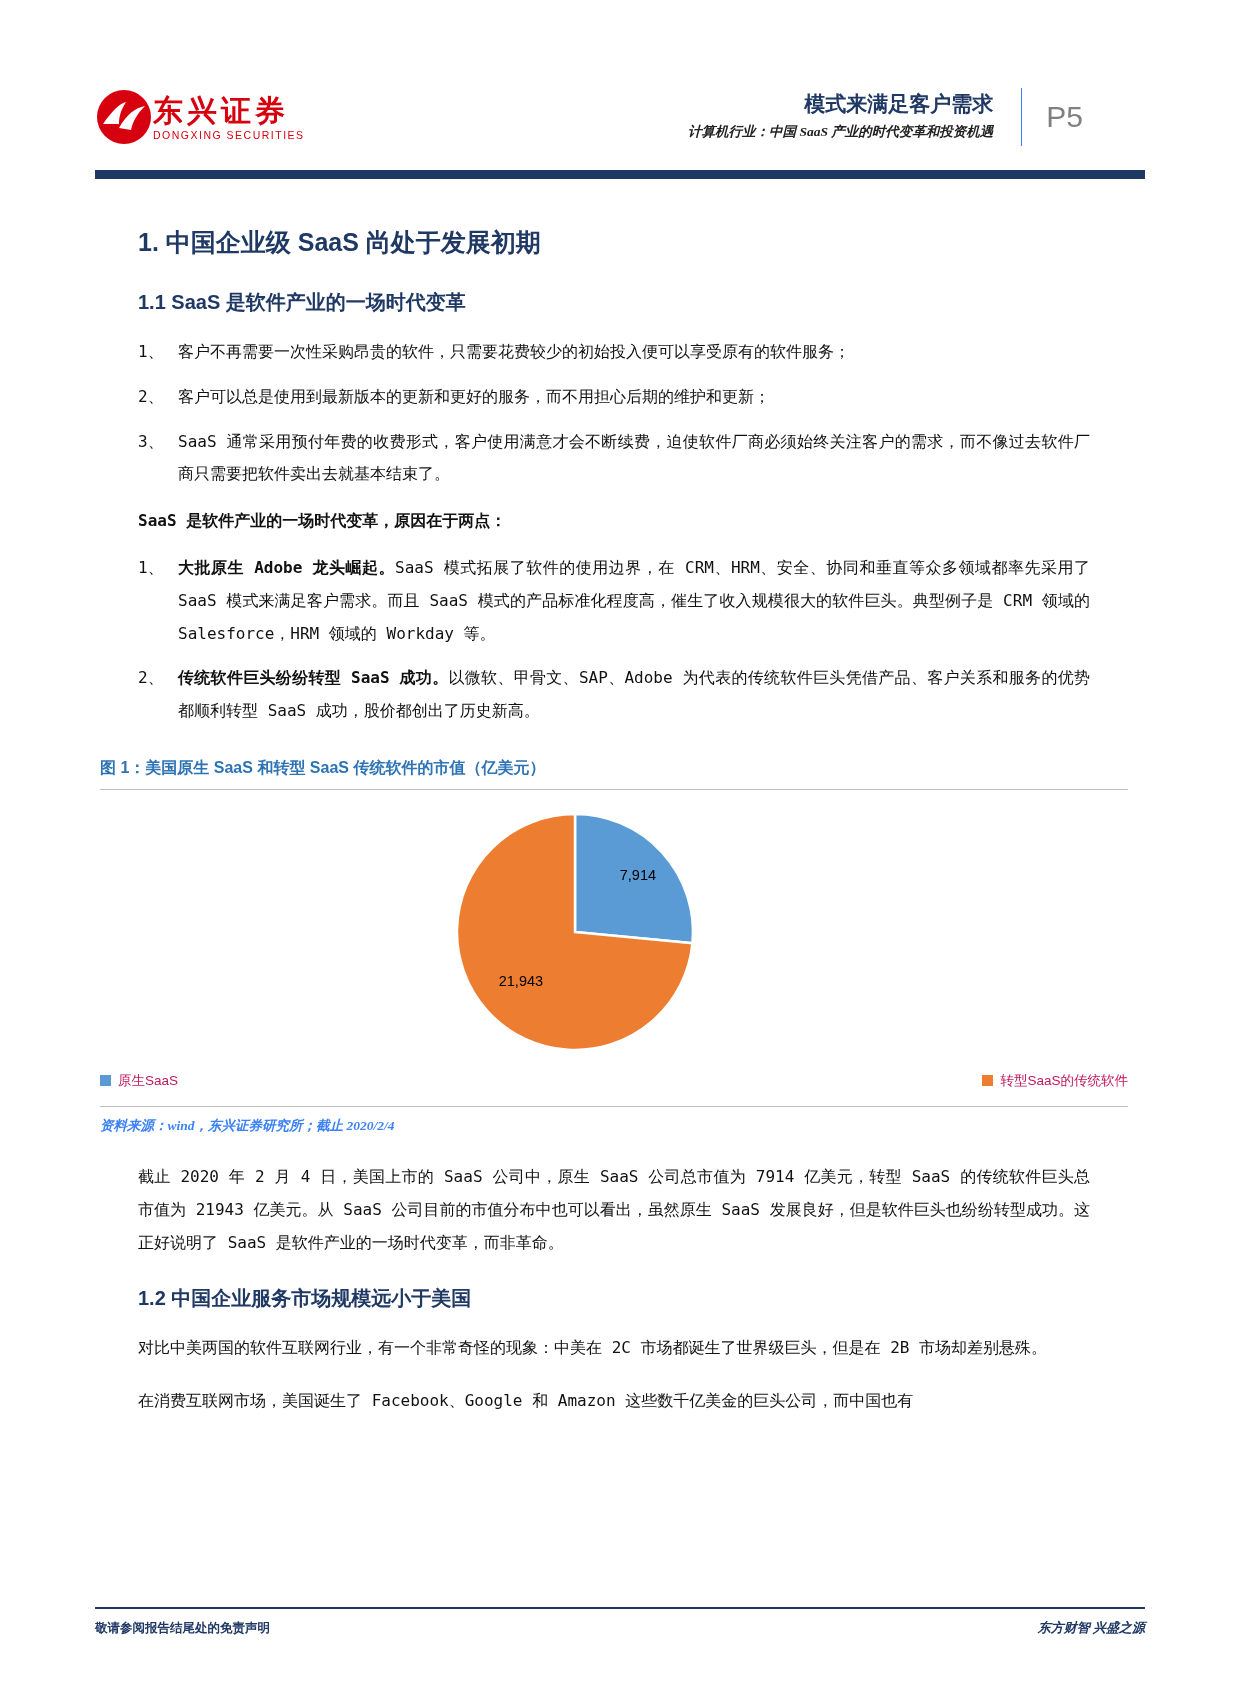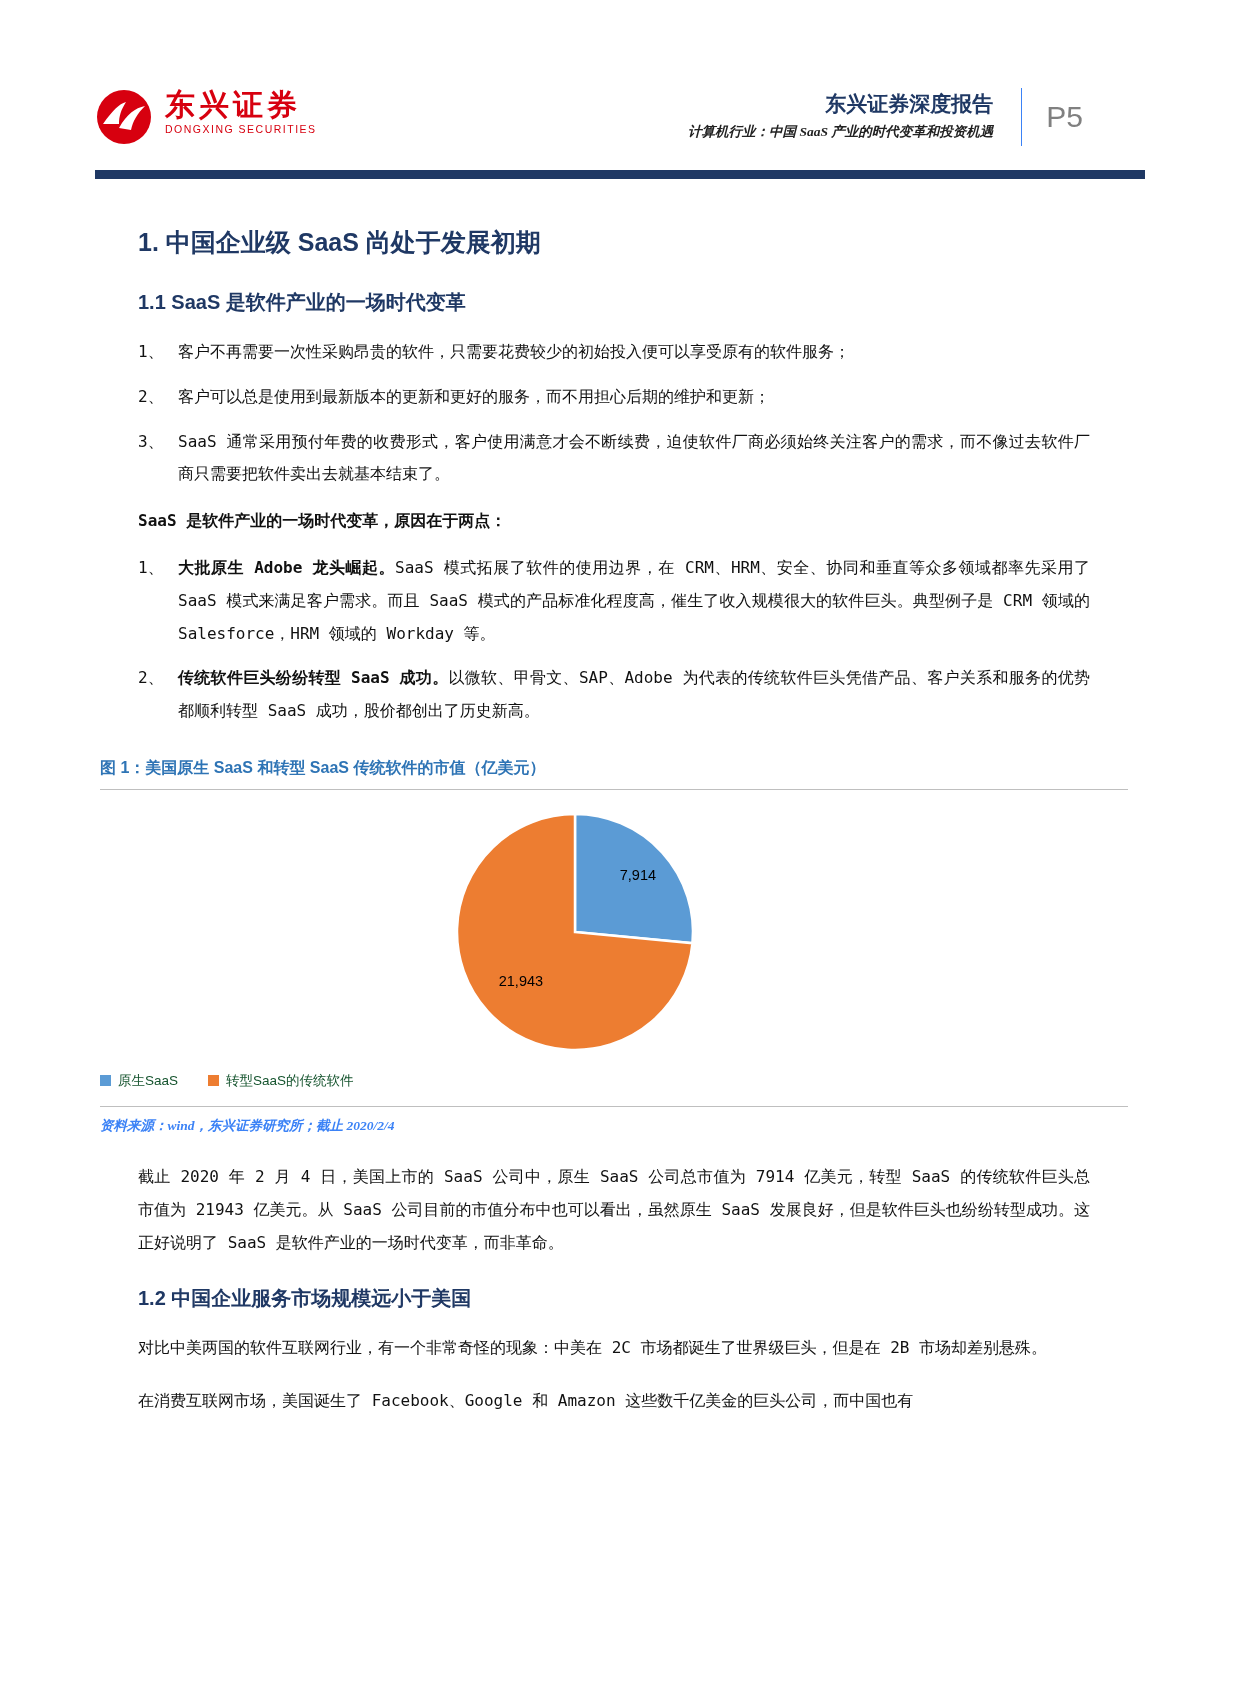--- a/index.html
+++ b/index.html
@@ -15,21 +15,21 @@
     overflow: hidden;
   }
 
   
   .header {
     position: absolute;
     top: 88px; left: 95px; right: 95px;
     display: flex;
     align-items: flex-start;
   }
-  .logo { display: flex; align-items: flex-start; gap: 12px; }
+  .logo { display: flex; align-items: center; }
   .logo-text .cn {
     font-family: "Liberation Sans", sans-serif;
     font-size: 30px; font-weight: bold; color: #d7000f; letter-spacing: 4px; line-height: 1.1;
   }
   .logo-text .en {
     font-family: "Liberation Sans", sans-serif;
     font-size: 10.5px; color: #d7000f; letter-spacing: 1.5px; margin-top: 2px;
   }
   .header-spacer { flex: 1; }
   .header-right { text-align: right; padding-top: 2px; }
@@ -89,23 +89,23 @@
   
   .figure { margin-top: 30px; }
   .fig-title {
     font-family: "Liberation Sans", sans-serif;
     font-size: 16px; font-weight: bold; color: #2e74b5;
     margin-bottom: 10px;
   }
   .fig-rule { border-top: 1px solid #bfbfbf; height: 0; }
   .fig-chart { padding: 8px 0 6px 0; }
   .legend-row {
-    display: flex; justify-content: flex-start; gap: 30px;
+    display: flex; justify-content: space-between; gap: 45px;
     margin: 2px 0 10px 0;
-    font-family: "Liberation Sans", sans-serif; font-size: 13.5px; color: #14532d;
+    font-family: "Liberation Sans", sans-serif; font-size: 13.5px; color: #be185d;
   }
   .legend-item { display: flex; align-items: center; gap: 7px; }
   .legend-swatch { width: 11px; height: 11px; display: inline-block; }
   .fig-source {
     font-style: italic; font-weight: 600;
     font-size: 13.5px; color: #3b82f6;
     margin-top: 10px;
   }
 
   
@@ -134,21 +134,21 @@
         <path d="M8 36 C18 22, 24 16, 31 14 C26 22, 24 28, 24 36 Z" fill="#ffffff"></path>
         <path d="M24 40 C32 26, 40 20, 50 18 C42 26, 38 33, 36 42 Z" fill="#ffffff"></path>
       </svg>
       <div class="logo-text">
         <div class="cn">东兴证券</div>
         <div class="en">DONGXING SECURITIES</div>
       </div>
     </div>
     <div class="header-spacer"></div>
     <div class="header-right">
-      <div class="report-type">东兴证券深度报告</div>
+      <div class="report-type">模式来满足客户需求</div>
       <div class="report-subtitle">计算机行业：中国 SaaS 产业的时代变革和投资机遇</div>
     </div>
     <div class="page-no-box">
       <div class="page-no">P5</div>
     </div>
   </div>
   <div class="navy-bar"></div>
 
   <div class="main">
     <div class="inner">
@@ -209,14 +209,18 @@
     <div class="inner">
       <p class="para" style="margin-top:26px">截止 2020 年 2 月 4 日，美国上市的 SaaS 公司中，原生 SaaS 公司总市值为 7914 亿美元，转型 SaaS 的传统软件巨头总市值为 21943 亿美元。从 SaaS 公司目前的市值分布中也可以看出，虽然原生 SaaS 发展良好，但是软件巨头也纷纷转型成功。这正好说明了 SaaS 是软件产业的一场时代变革，而非革命。</p>
 
       <h2 class="sec">1.2 中国企业服务市场规模远小于美国</h2>
 
       <p class="para">对比中美两国的软件互联网行业，有一个非常奇怪的现象：中美在 2C 市场都诞生了世界级巨头，但是在 2B 市场却差别悬殊。</p>
       <p class="para" style="margin-top:20px">在消费互联网市场，美国诞生了 Facebook、Google 和 Amazon 这些数千亿美金的巨头公司，而中国也有</p>
     </div>
   </div>
 
+  <div class="footer">
+    <div class="footer-left">敬请参阅报告结尾处的免责声明</div>
+    <div class="footer-right">东方财智 兴盛之源</div>
+  </div>
 
 </div>
 
 </body></html>

